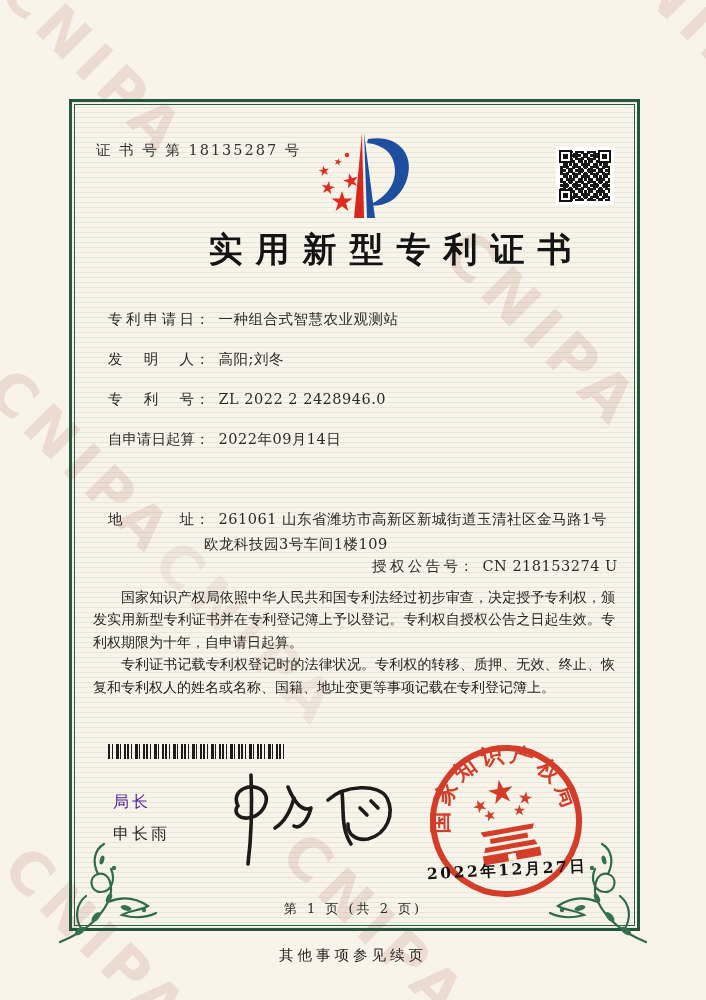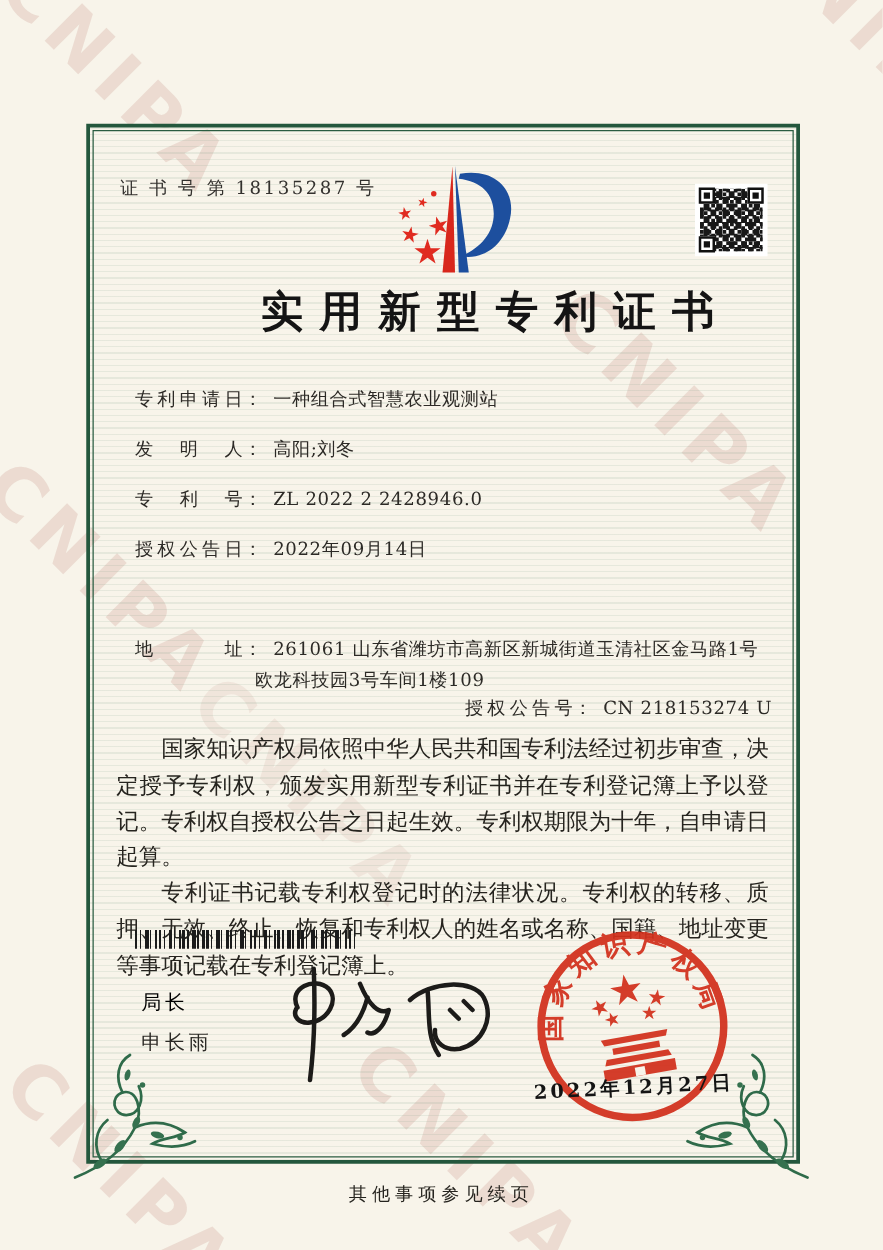--- a/index.html
+++ b/index.html
@@ -59,34 +59,34 @@
   }
   
   .row{position:absolute;left:108px;z-index:5;font-size:14.5px;color:#2c2a26;white-space:nowrap;}
   .flabel{display:inline-block;width:86px;text-align:justify;text-align-last:justify;}
   .colon{display:inline-block;margin-left:1px;}
   .fvalue{margin-left:9px;letter-spacing:0.5px;text-align:center;}
   .addr2{margin-left:96px;margin-top:6px;letter-spacing:0.5px;}
   
   .body-text{
     position:absolute;left:93px;top:586px;width:522px;z-index:5;
-    font-size:18px;line-height:1.6;text-align:justify;color:#26241f;
+    font-size:14px;line-height:1.6;text-align:justify;color:#26241f;
   }
   .body-text p{margin:0;text-indent:2em;}
   
   .barcode{
     position:absolute;left:108px;top:744px;width:177px;height:15px;z-index:5;
     background:repeating-linear-gradient(90deg,
       #1b1b1b 0 2px, rgba(0,0,0,0) 2px 4px,
       #1b1b1b 4px 5px, rgba(0,0,0,0) 5px 8px,
       #1b1b1b 8px 11px, rgba(0,0,0,0) 11px 12px,
       #1b1b1b 12px 13px, rgba(0,0,0,0) 13px 16px,
       #1b1b1b 16px 18px, rgba(0,0,0,0) 18px 19px);
   }
-  .sig-title{position:absolute;left:113px;top:792px;z-index:5;font-size:16px;letter-spacing:3px;color:#000000;}
+  .sig-title{position:absolute;left:113px;top:792px;z-index:5;font-size:16px;letter-spacing:3px;color:#4c1d95;}
   .sig-name{position:absolute;left:113px;top:824px;z-index:5;font-size:16px;letter-spacing:3px;color:#2b2925;}
   .sig-script{position:absolute;left:210px;top:768px;z-index:6;}
   
   .seal{position:absolute;left:421px;top:736px;z-index:6;opacity:0.93;transform:rotate(-10deg);}
   .seal-date{
     position:absolute;left:427px;top:860px;z-index:7;
     font-size:15.5px;font-weight:bold;letter-spacing:2.5px;color:#141414;
     transform:rotate(-3deg);white-space:nowrap;
   }
   .page-no{position:absolute;left:0;top:900px;width:706px;text-align:center;z-index:5;font-size:13px;letter-spacing:3px;color:#2c2a26;}
@@ -175,21 +175,21 @@
   <div class="row" style="top:310px;">
     <span class="flabel">专利申请日</span><span class="colon">：</span><span class="fvalue">一种组合式智慧农业观测站</span>
   </div>
   <div class="row" style="top:350px;">
     <span class="flabel">发明人</span><span class="colon">：</span><span class="fvalue">高阳;刘冬</span>
   </div>
   <div class="row" style="top:390px;">
     <span class="flabel">专利号</span><span class="colon">：</span><span class="fvalue">ZL 2022 2 2428946.0</span>
   </div>
   <div class="row" style="top:430px;">
-    <span class="flabel">授权公告日</span><span class="colon">：</span><span class="fvalue">2022年09月14日</span>
+    <span class="flabel">自申请日起算</span><span class="colon">：</span><span class="fvalue">2022年09月14日</span>
   </div>
   <div class="row" style="top:510px;">
     <span class="flabel">地址</span><span class="colon">：</span><span class="fvalue">261061 山东省潍坊市高新区新城街道玉清社区金马路1号</span>
     <div class="addr2">欧龙科技园3号车间1楼109</div>
   </div>
   <div class="row" style="top:557px;left:372px;">
     <span class="flabel">授权公告号</span><span class="colon">：</span><span class="fvalue">CN 218153274 U</span>
   </div>
 
   <div class="body-text">
@@ -230,15 +230,16 @@
       <use href="#sealstar" transform="translate(100,77) scale(6) rotate(10)"></use>
       <polygon points="58,92 112,92 110,97 60,97"></polygon>
       <rect x="66" y="100" width="38" height="5"></rect>
       <polygon points="60,108 110,108 112,113 58,113"></polygon>
       <rect x="56" y="116" width="58" height="9"></rect>
       <rect x="81" y="118" width="8" height="7" fill="#f8f4ea"></rect>
     </g>
   </svg>
   <div class="seal-date">2022年12月27日</div>
 
+  <div class="page-no">第 1 页 (共 2 页)</div>
   <div class="footer-note">其他事项参见续页</div>
 
 </div>
 
 </body></html>

